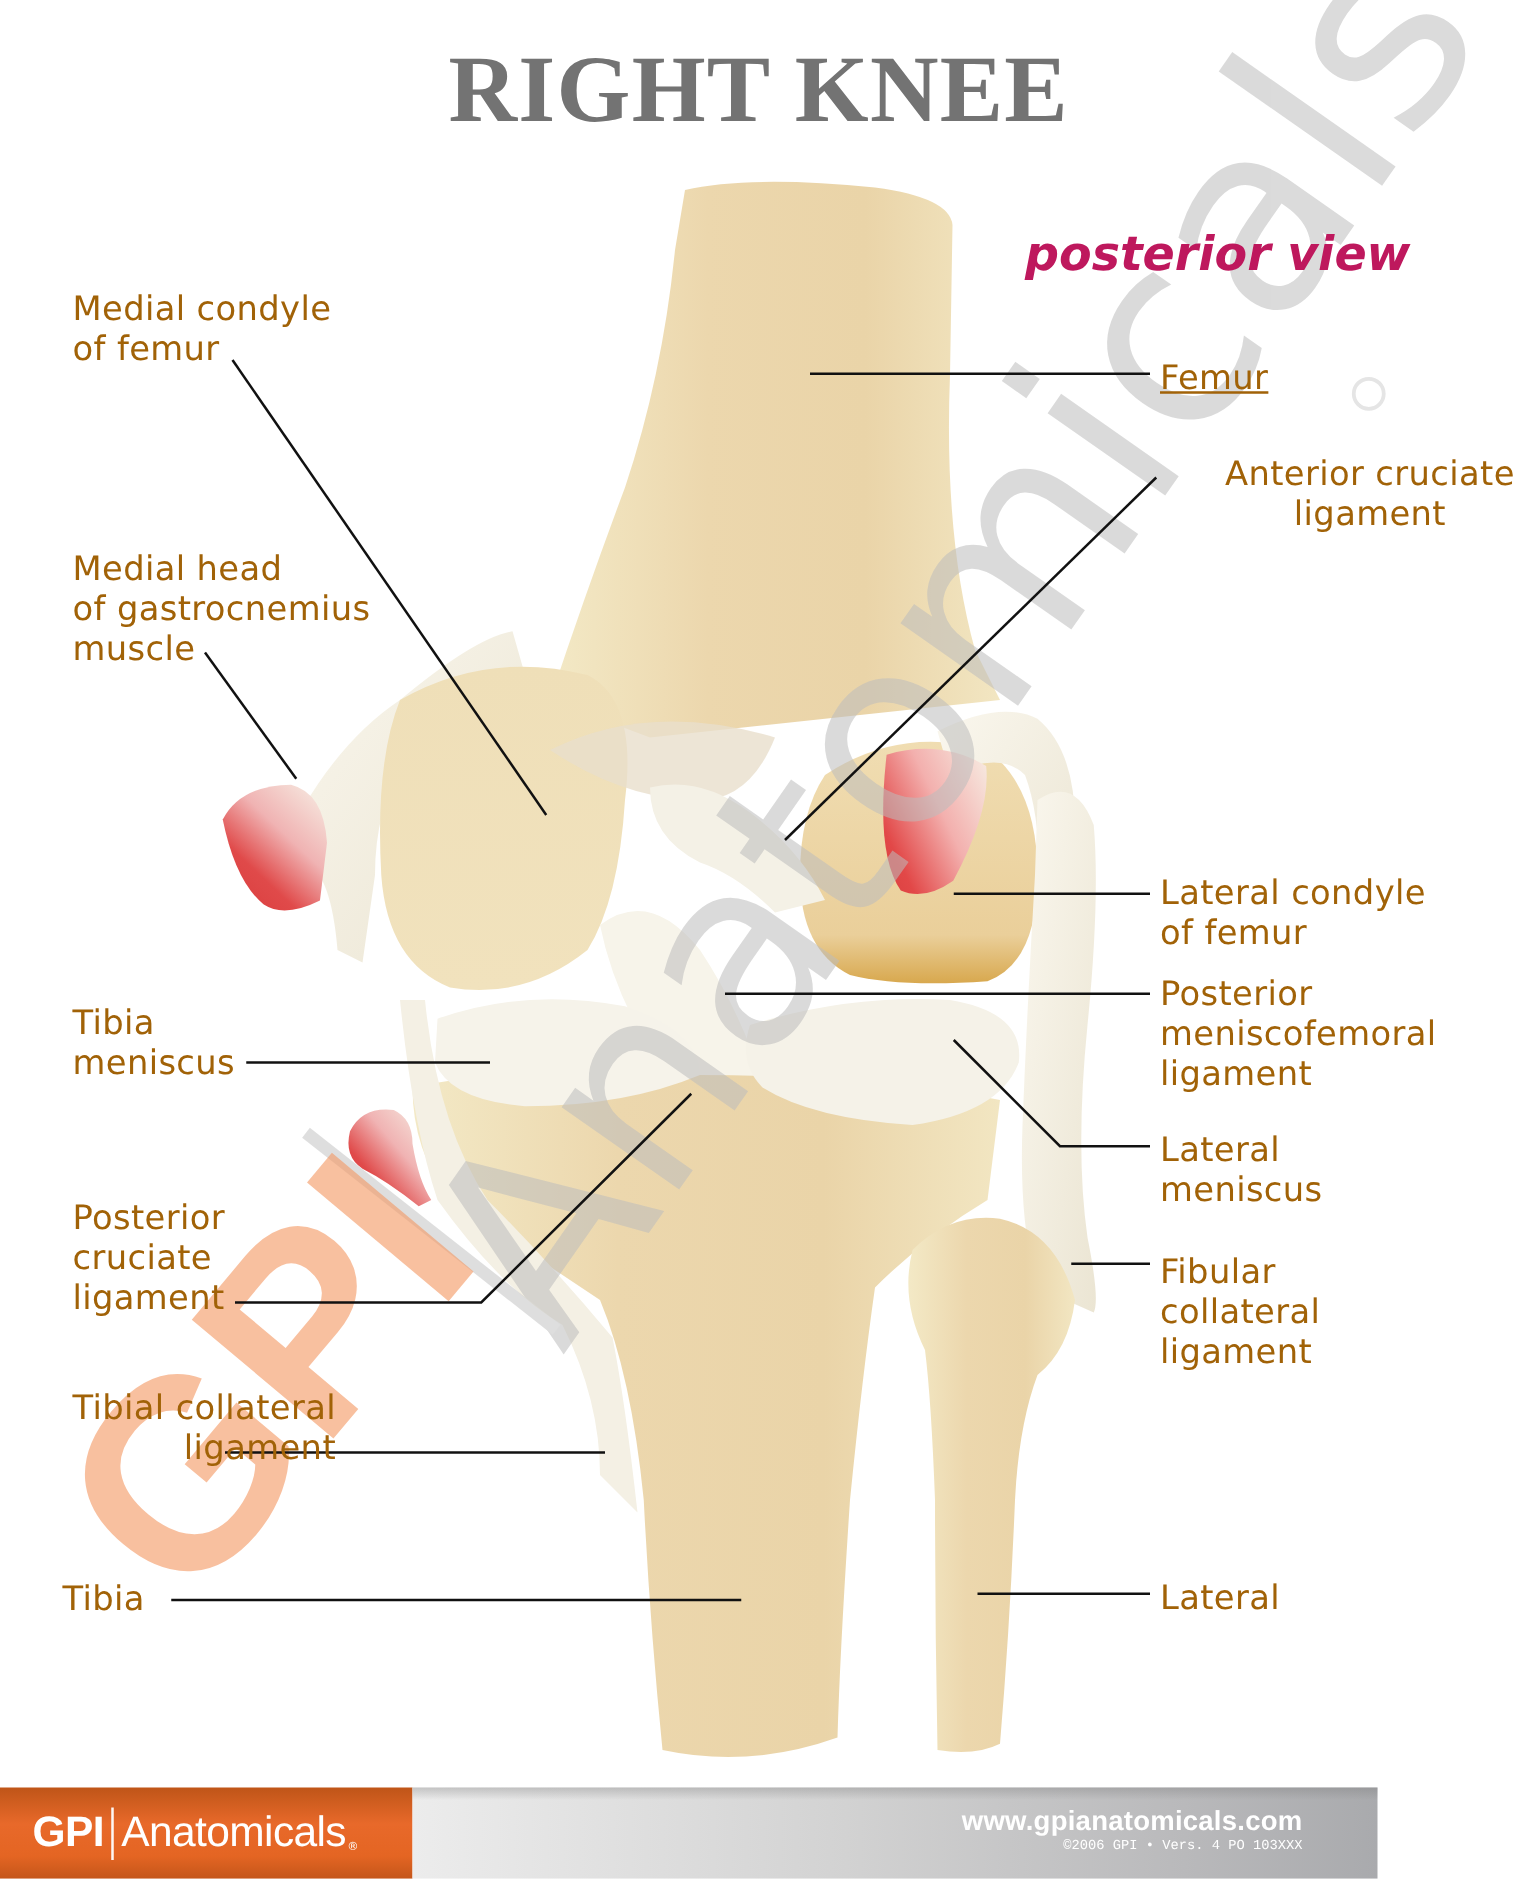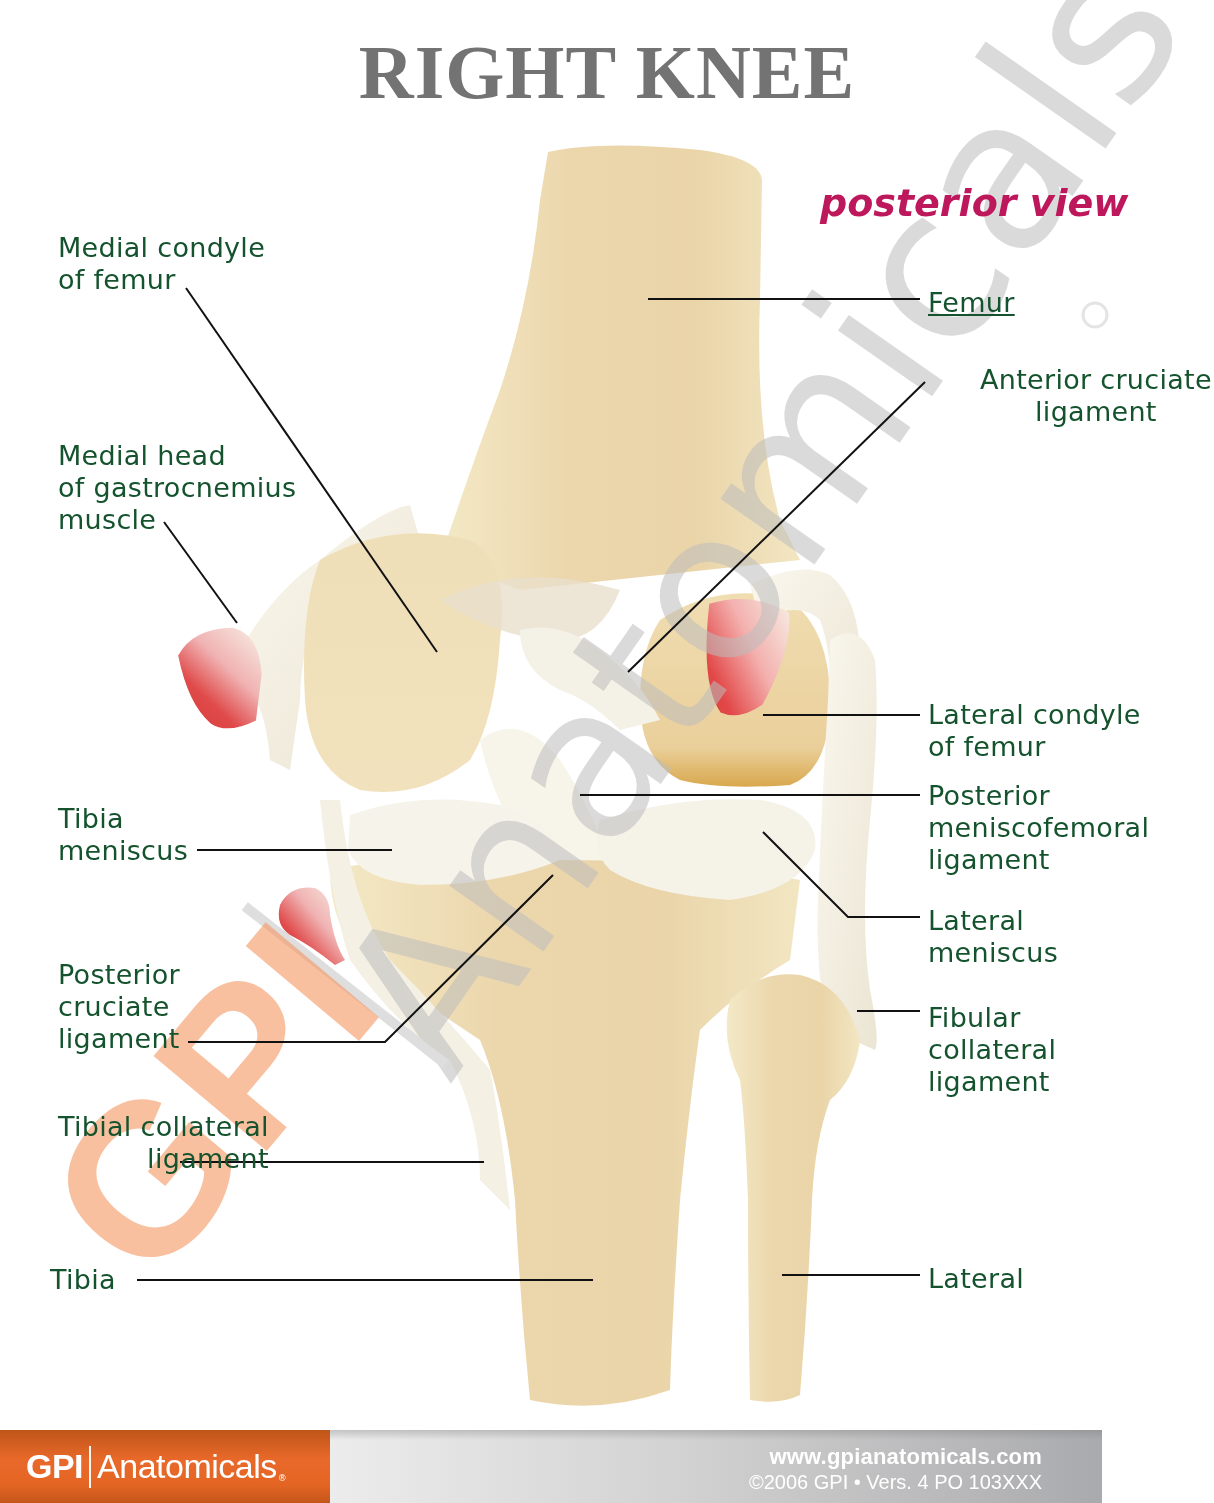--- a/index.html
+++ b/index.html
@@ -14,21 +14,21 @@
   .subtitle {
     position: absolute; left: 820px; top: 160px;
     font-family: "DejaVu Sans", sans-serif; font-style: italic; font-weight: bold;
     font-size: 38px; color: #be185d; line-height: 1; margin-top: 24px;
   }
 
   .art { position: absolute; left: 0; top: 0; width: 1214px; height: 1430px; }
 
   .label {
     position: absolute; font-family: "DejaVu Sans", sans-serif; font-size: 27px;
-    line-height: 32px; color: #14532d; white-space: pre; letter-spacing: 0.3px;
+    line-height: 32px; color: #a16207; white-space: pre; letter-spacing: 0.3px;
   }
 
   .footer { position: absolute; left: 0; top: 1430px; width: 1214px; height: 73px; }
   .footer-brand {
     position: absolute; left: 0; top: 0; width: 330px; height: 73px;
     background: linear-gradient(180deg, #bf5518 0%, #e8692a 40%, #e46523 75%, #c4561a 100%);
     display: flex; align-items: center; padding-left: 26px; color: #fff;
   }
   .brand-gpi { font-family: "Liberation Sans", sans-serif; font-weight: bold; font-size: 34px; letter-spacing: -0.5px; }
   .brand-sep { width: 2px; height: 42px; background: #fff; margin: 0 6px 0 6px; opacity: 0.95; }
@@ -41,21 +41,21 @@
   .footer-grey::before {
     content: ""; position: absolute; left: 0; top: 0; right: 0; height: 10px;
     background: linear-gradient(180deg, rgba(120,120,120,0.35), rgba(255,255,255,0));
   }
   .footer-url {
     position: absolute; right: 60px; top: 14px; color: #fff;
     font-family: "Liberation Sans", sans-serif; font-weight: bold; font-size: 22px; letter-spacing: 0.2px;
   }
   .footer-copy {
     position: absolute; right: 60px; top: 41px; color: #fff;
-    font-family: Liberation Sans, sans-serif; font-size: 20px;
+    font-family: Liberation Mono, monospace; font-size: 11px;
   }
 </style>
 </head>
 <body>
 
 <svg class="art" viewBox="0 0 1214 1430" xmlns="http://www.w3.org/2000/svg">
   <defs>
     <linearGradient id="bone" x1="0" y1="0" x2="1" y2="0">
       <stop offset="0" stop-color="#f3e9c6"></stop>
       <stop offset="0.35" stop-color="#ecd7ad"></stop>

